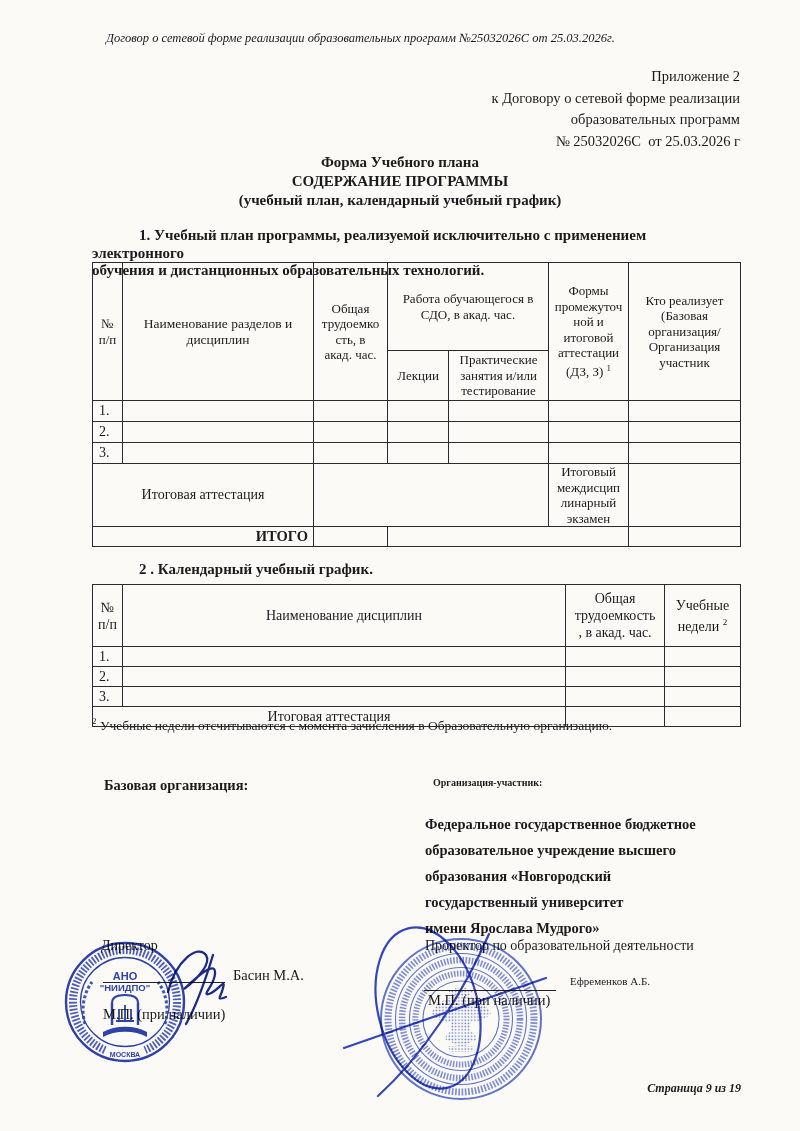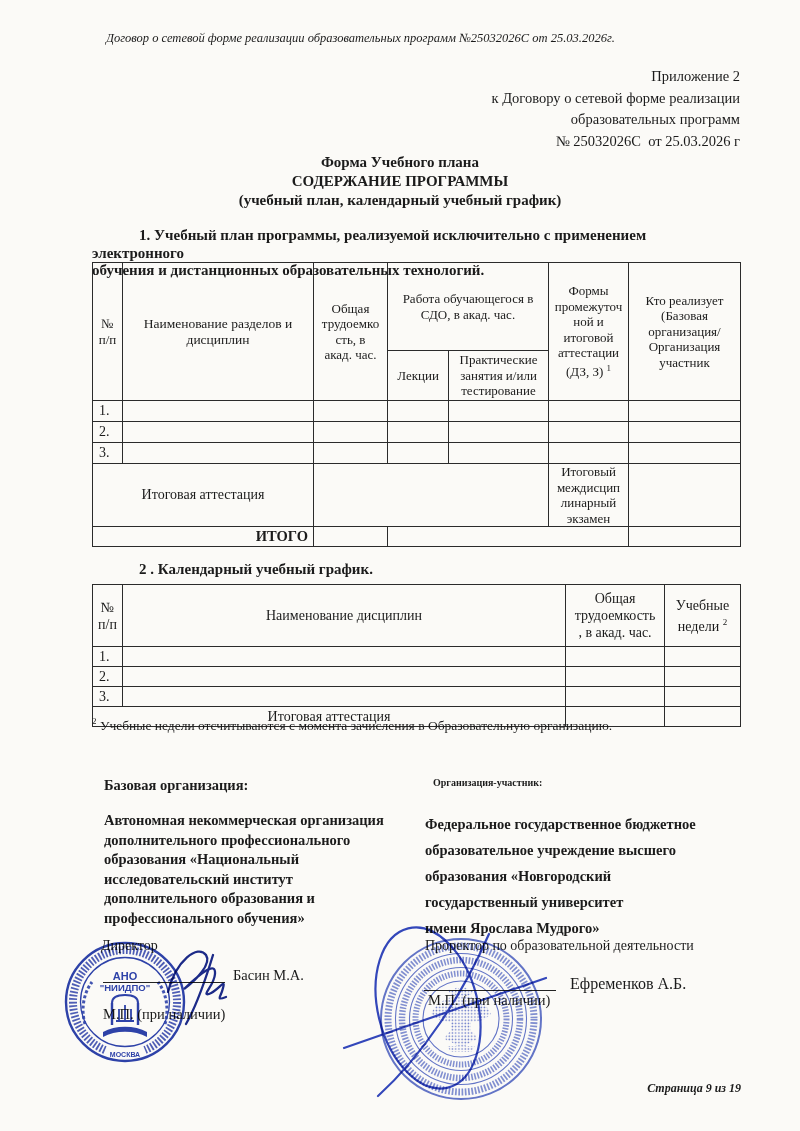--- a/index.html
+++ b/index.html
@@ -38,21 +38,21 @@
   .org-label-r{left:425px;top:777px;font-weight:bold;font-size:10px;margin-left:8px;}
   .org-text-l{left:104px;top:811px;width:310px;font-weight:bold;font-size:14.5px;line-height:19.5px;}
   .org-text-r{left:425px;top:811px;width:310px;font-weight:bold;font-size:14.5px;line-height:26px;}
 
   .role-l{left:101px;top:938px;font-size:14px;}
   .role-r{left:425px;top:938px;font-size:14px;}
   .sign-line{border-top:1.5px solid #222;height:0;}
   .line-l{left:103px;top:982px;width:122px;}
   .line-r{left:424px;top:990px;width:132px;}
   .name-l{left:233px;top:967px;font-size:14.5px;}
-  .name-r{left:570px;top:975px;font-size:16px;}
+  .name-r{left:570px;top:975px;font-size:11px;}
   .mp-l{left:103px;top:1006px;font-size:14.5px;}
   .mp-r{left:428px;top:992px;font-size:14.5px;}
 
   .footer-page{right:59px;top:1081px;font-size:12px;font-weight:bold;font-style:italic;}
 
   .stamp-l{left:62px;top:939px;width:126px;height:126px;mix-blend-mode:multiply;opacity:.93;}
   .stamp-r{left:376px;top:934px;width:170px;height:170px;mix-blend-mode:multiply;opacity:.88;}
   .pen-overlay{left:0;top:0;width:800px;height:1131px;pointer-events:none;mix-blend-mode:multiply;}
 </style>
 </head>
@@ -214,26 +214,20 @@
     </tr>
   </tbody>
     </table>
 
   <div class="abs fn2">
     <sup>2</sup><span> Учебные недели отсчитываются с момента зачисления в Образовательную организацию.</span>
   </div>
 
   <div class="abs org-label-l">Базовая организация:</div>
   <div class="abs org-label-r">Организация-участник:</div>
-  <div class="abs org-text-l pre">Автономная некоммерческая организация
-дополнительного профессионального
-образования «Национальный
-исследовательский институт
-дополнительного образования и
-профессионального обучения»</div>
   <div class="abs org-text-r pre">Федеральное государственное бюджетное
 образовательное учреждение высшего
 образования «Новгородский
 государственный университет
 имени Ярослава Мудрого»</div>
 
   <div class="abs role-l">Директор</div>
   <div class="abs role-r">Проректор по образовательной деятельности</div>
   <div class="abs sign-line line-l"></div>
   <div class="abs sign-line line-r"></div>

